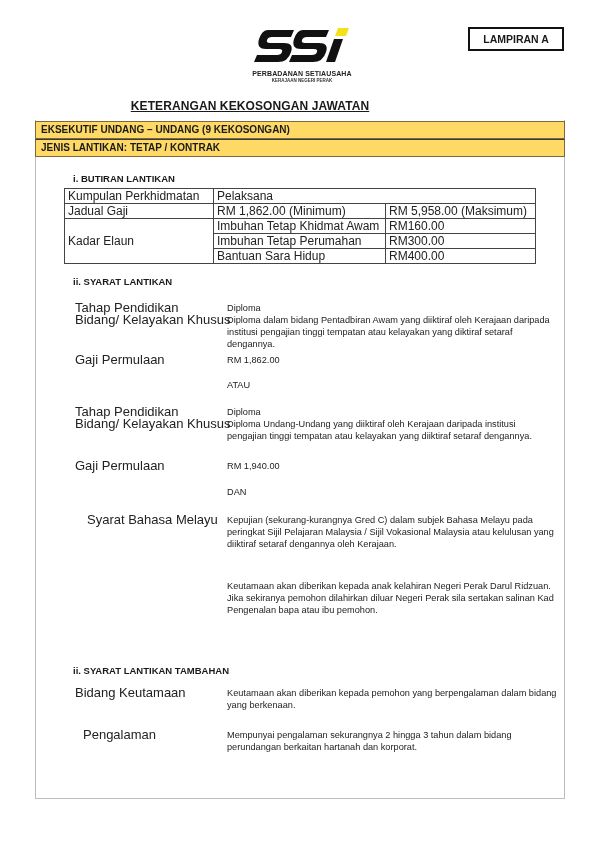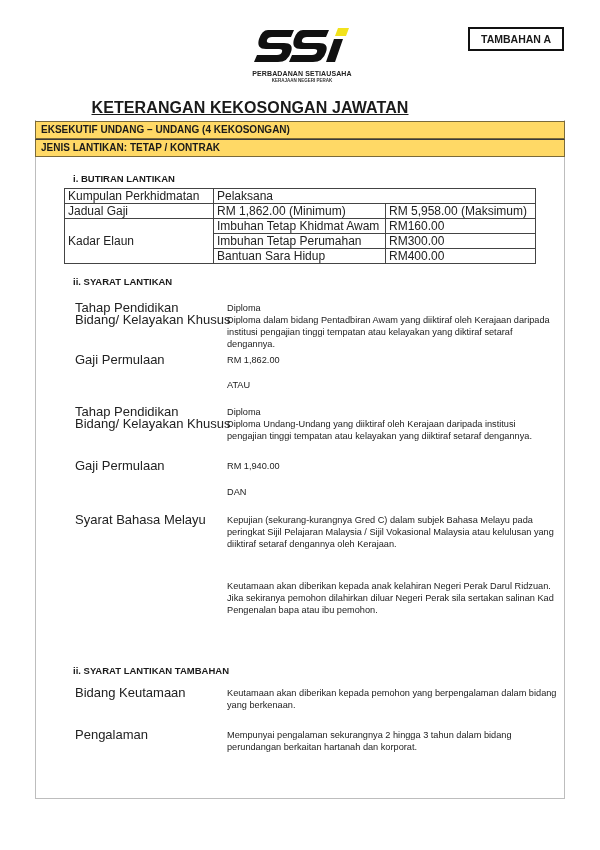--- a/index.html
+++ b/index.html
@@ -12,21 +12,21 @@
   .logo svg { display: block; }
   .logo-line1 { position: absolute; left: 0; top: 44px; width: 104px; text-align: center;
                 font-size: 7px; font-weight: bold; letter-spacing: 0.1px; color: #222; white-space: nowrap; }
   .logo-line2 { position: absolute; left: 0; top: 52px; width: 104px; text-align: center;
                 font-size: 4.5px; font-weight: bold; color: #333; white-space: nowrap; }
 
   .lampiran { left: 468px; top: 27px; width: 96px; height: 24px; border: 2px solid #111;
               box-sizing: border-box; font-size: 10.5px; font-weight: bold; text-align: center;
               line-height: 20px; }
 
-  .doc-title { left: 0; top: 99px; width: 500px; text-align: center; font-size: 16px;
+  .doc-title { left: 0; top: 99px; width: 500px; text-align: center; font-size: 12px;
                font-weight: bold; text-decoration: underline; letter-spacing: 0.1px; }
 
   .frame { left: 35px; top: 120px; width: 530px; height: 679px; border: 1.5px solid #bdbdbd;
            box-sizing: border-box; border-top: none; }
   .band { left: 35px; width: 530px; height: 18px; background: #ffd966; border: 1px solid #7a6a3a;
           box-sizing: border-box; font-size: 10px; font-weight: bold; line-height: 16px;
           padding-left: 5px; }
   .band1 { top: 121px; }
   .band2 { top: 139px; border-top: 1px solid #3a3a3a; }
 
@@ -52,26 +52,26 @@
     <path d="M53 4 H79 L76 11 H57 Q53 11 52 14 Q51 17 55 17 H69 Q79 17 76 26 Q73 36 63 36 H39 L42 29 H62 Q66 29 67 26 Q68 23 64 23 H51 Q41 23 44 13 Q47 4 53 4 Z" fill="#111"></path>
 
     <path d="M84 13 H93 L85 36 H76 Z" fill="#111"></path>
 
     <path d="M88 2 H99 L96 10 H85 Z" fill="#f2e21c"></path>
   </svg>
   <div class="logo-line1">PERBADANAN SETIAUSAHA</div>
   <div class="logo-line2">KERAJAAN NEGERI PERAK</div>
 </div>
 
-<div class="abs lampiran">TAMBAHAN A</div>
+<div class="abs lampiran">LAMPIRAN A</div>
 
 <div class="abs doc-title">KETERANGAN KEKOSONGAN JAWATAN</div>
 
 <div class="abs frame"></div>
-<div class="abs band band1">EKSEKUTIF UNDANG – UNDANG (4 KEKOSONGAN)</div>
+<div class="abs band band1">EKSEKUTIF UNDANG – UNDANG (9 KEKOSONGAN)</div>
 <div class="abs band band2">JENIS LANTIKAN:  TETAP / KONTRAK</div>
 
 <div class="abs sec-head" style="top:173px;">i. BUTIRAN LANTIKAN</div>
 
 <table class="butiran">
   <tbody>
       <tr>
     <td style="width:142px;">Kumpulan Perkhidmatan</td>
     <td colspan="2">Pelaksana</td>
   </tr>
@@ -109,22 +109,22 @@
 
 <div class="abs lbl" style="top:406px;">Tahap Pendidikan</div>
 <div class="abs val" style="top:406px;">Diploma</div>
 <div class="abs lbl" style="top:418px;">Bidang/ Kelayakan Khusus</div>
 <div class="abs val" style="top:418px;">Diploma Undang-Undang  yang diiktiraf oleh Kerajaan daripada institusi pengajian tinggi tempatan atau kelayakan  yang diiktiraf setaraf dengannya.</div>
 <div class="abs lbl" style="top:460px;">Gaji Permulaan</div>
 <div class="abs val" style="top:460px;">RM 1,940.00</div>
 
 <div class="abs conj" style="top:487px;">DAN</div>
 
-<div class="abs lbl" style="top:514px;">Syarat Bahasa Melayu</div>
+<div class="abs lbl" style="top:514px;margin-left:12px;">Syarat Bahasa Melayu</div>
 <div class="abs val" style="top:514px;">Kepujian (sekurang-kurangnya Gred C) dalam subjek Bahasa Melayu pada peringkat Sijil Pelajaran Malaysia / Sijil Vokasional Malaysia atau kelulusan yang diiktiraf setaraf dengannya oleh Kerajaan.</div>
 <div class="abs val" style="top:580px;">Keutamaan akan diberikan kepada anak kelahiran Negeri Perak Darul Ridzuan. Jika sekiranya pemohon dilahirkan diluar Negeri Perak sila sertakan salinan Kad Pengenalan bapa atau ibu pemohon.</div>
 
 <div class="abs sec-head" style="top:665px;">ii. SYARAT LANTIKAN TAMBAHAN</div>
 
 <div class="abs lbl" style="top:687px;">Bidang Keutamaan</div>
 <div class="abs val" style="top:687px;">Keutamaan akan diberikan kepada pemohon yang berpengalaman dalam bidang yang berkenaan.</div>
-<div class="abs lbl" style="top:729px;">Pengalaman</div>
+<div class="abs lbl" style="top:729px;margin-left:8px;">Pengalaman</div>
 <div class="abs val" style="top:729px;">Mempunyai pengalaman sekurangnya 2 hingga 3 tahun dalam bidang perundangan berkaitan hartanah dan korporat.</div>
 
 </body></html>

